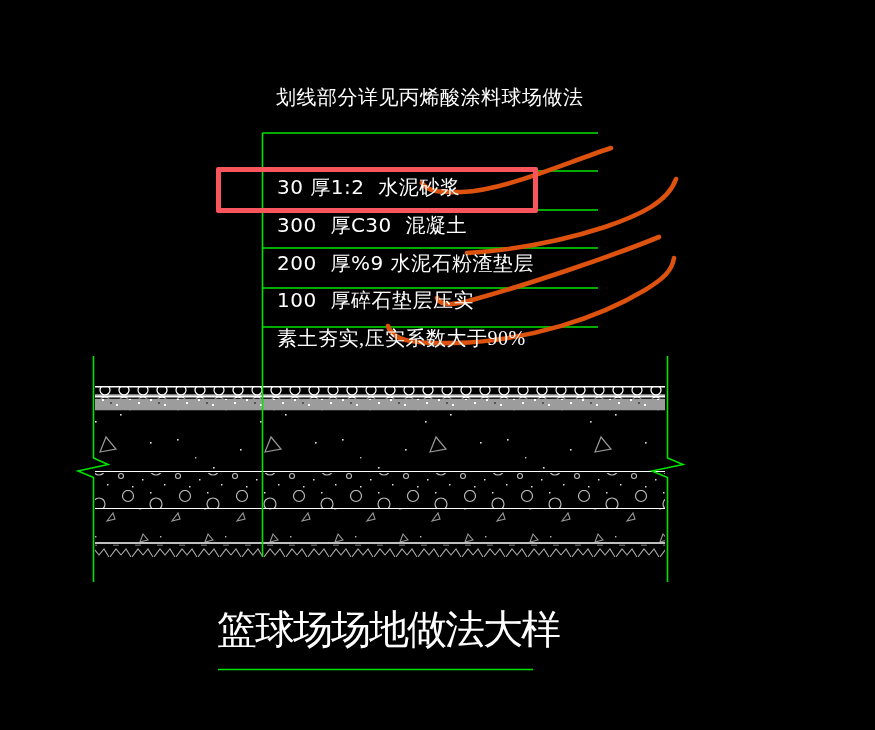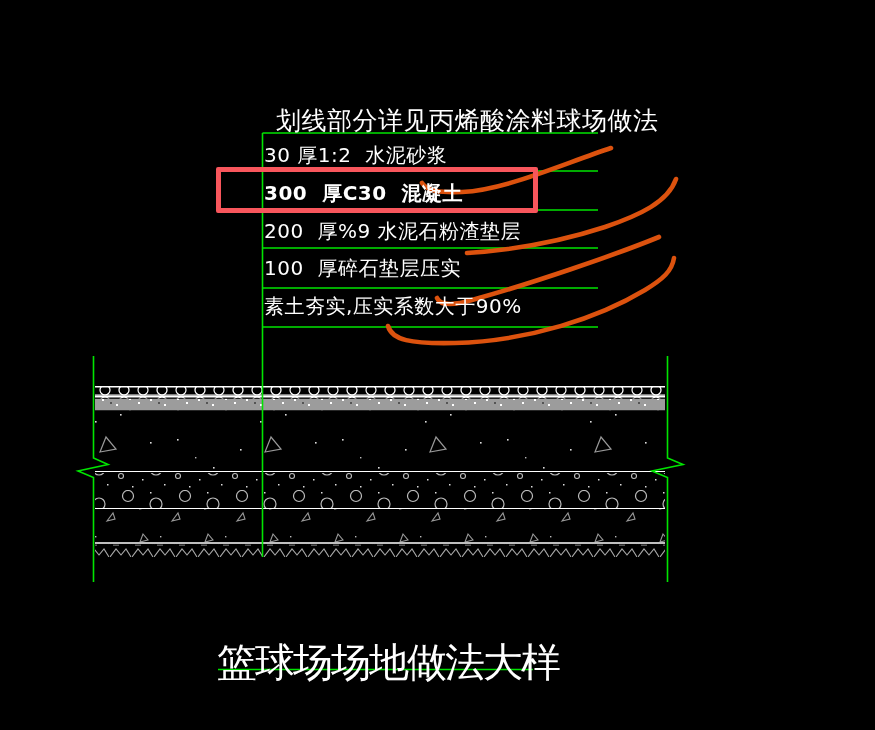--- a/index.html
+++ b/index.html
@@ -4,24 +4,24 @@
 <style>
   html,body{margin:0;padding:0;background:#000;}
   #canvas{
     position:relative;width:875px;height:730px;background:var(--background,#000);
     overflow:hidden;font-family:"DejaVu Sans",sans-serif;
   }
   .txt{
     position:absolute;color:var(--text,#fff);white-space:pre;
     font-weight:400;letter-spacing:.5px;
   }
-  .note{left:276px;top:104px;font-size:25px;}
-  .row{left:264px;font-size:20px;height:24px;line-height:24px;}
-  .row1{top:143px;} .row2{top:181px;font-weight:bold;} .row3{top:219px;} .row4{top:256px;} .row5{top:294px;}
-  .title{left:217px;top:602px;font-size:40px;letter-spacing:-2px;color:var(--text,#fff);margin-top:33px;}
+  .note{left:276px;top:84px;font-size:20px;}
+  .row{left:277px;font-size:20px;height:24px;line-height:24px;margin-top:32px;}
+  .row1{top:143px;} .row2{top:181px;} .row3{top:219px;} .row4{top:256px;} .row5{top:294px;font-family:Liberation Serif, serif;}
+  .title{left:217px;top:602px;font-size:40px;letter-spacing:-2px;color:var(--text,#fff);}
   .highlight-box{
     position:absolute;left:216px;top:167px;width:322px;height:46px;
     border:5px solid var(--box-red,#f8565c);border-radius:2px;box-sizing:border-box;
   }
   svg{position:absolute;left:0;top:0;}
   .gl{stroke:var(--green,#00e400);stroke-width:1.6;fill:none;}
   .wl{stroke:#fff;fill:none;}
   .curve{stroke:var(--curve-orange,#dc520e);stroke-width:4.6;fill:none;stroke-linecap:round;}
 </style>
 </head>

